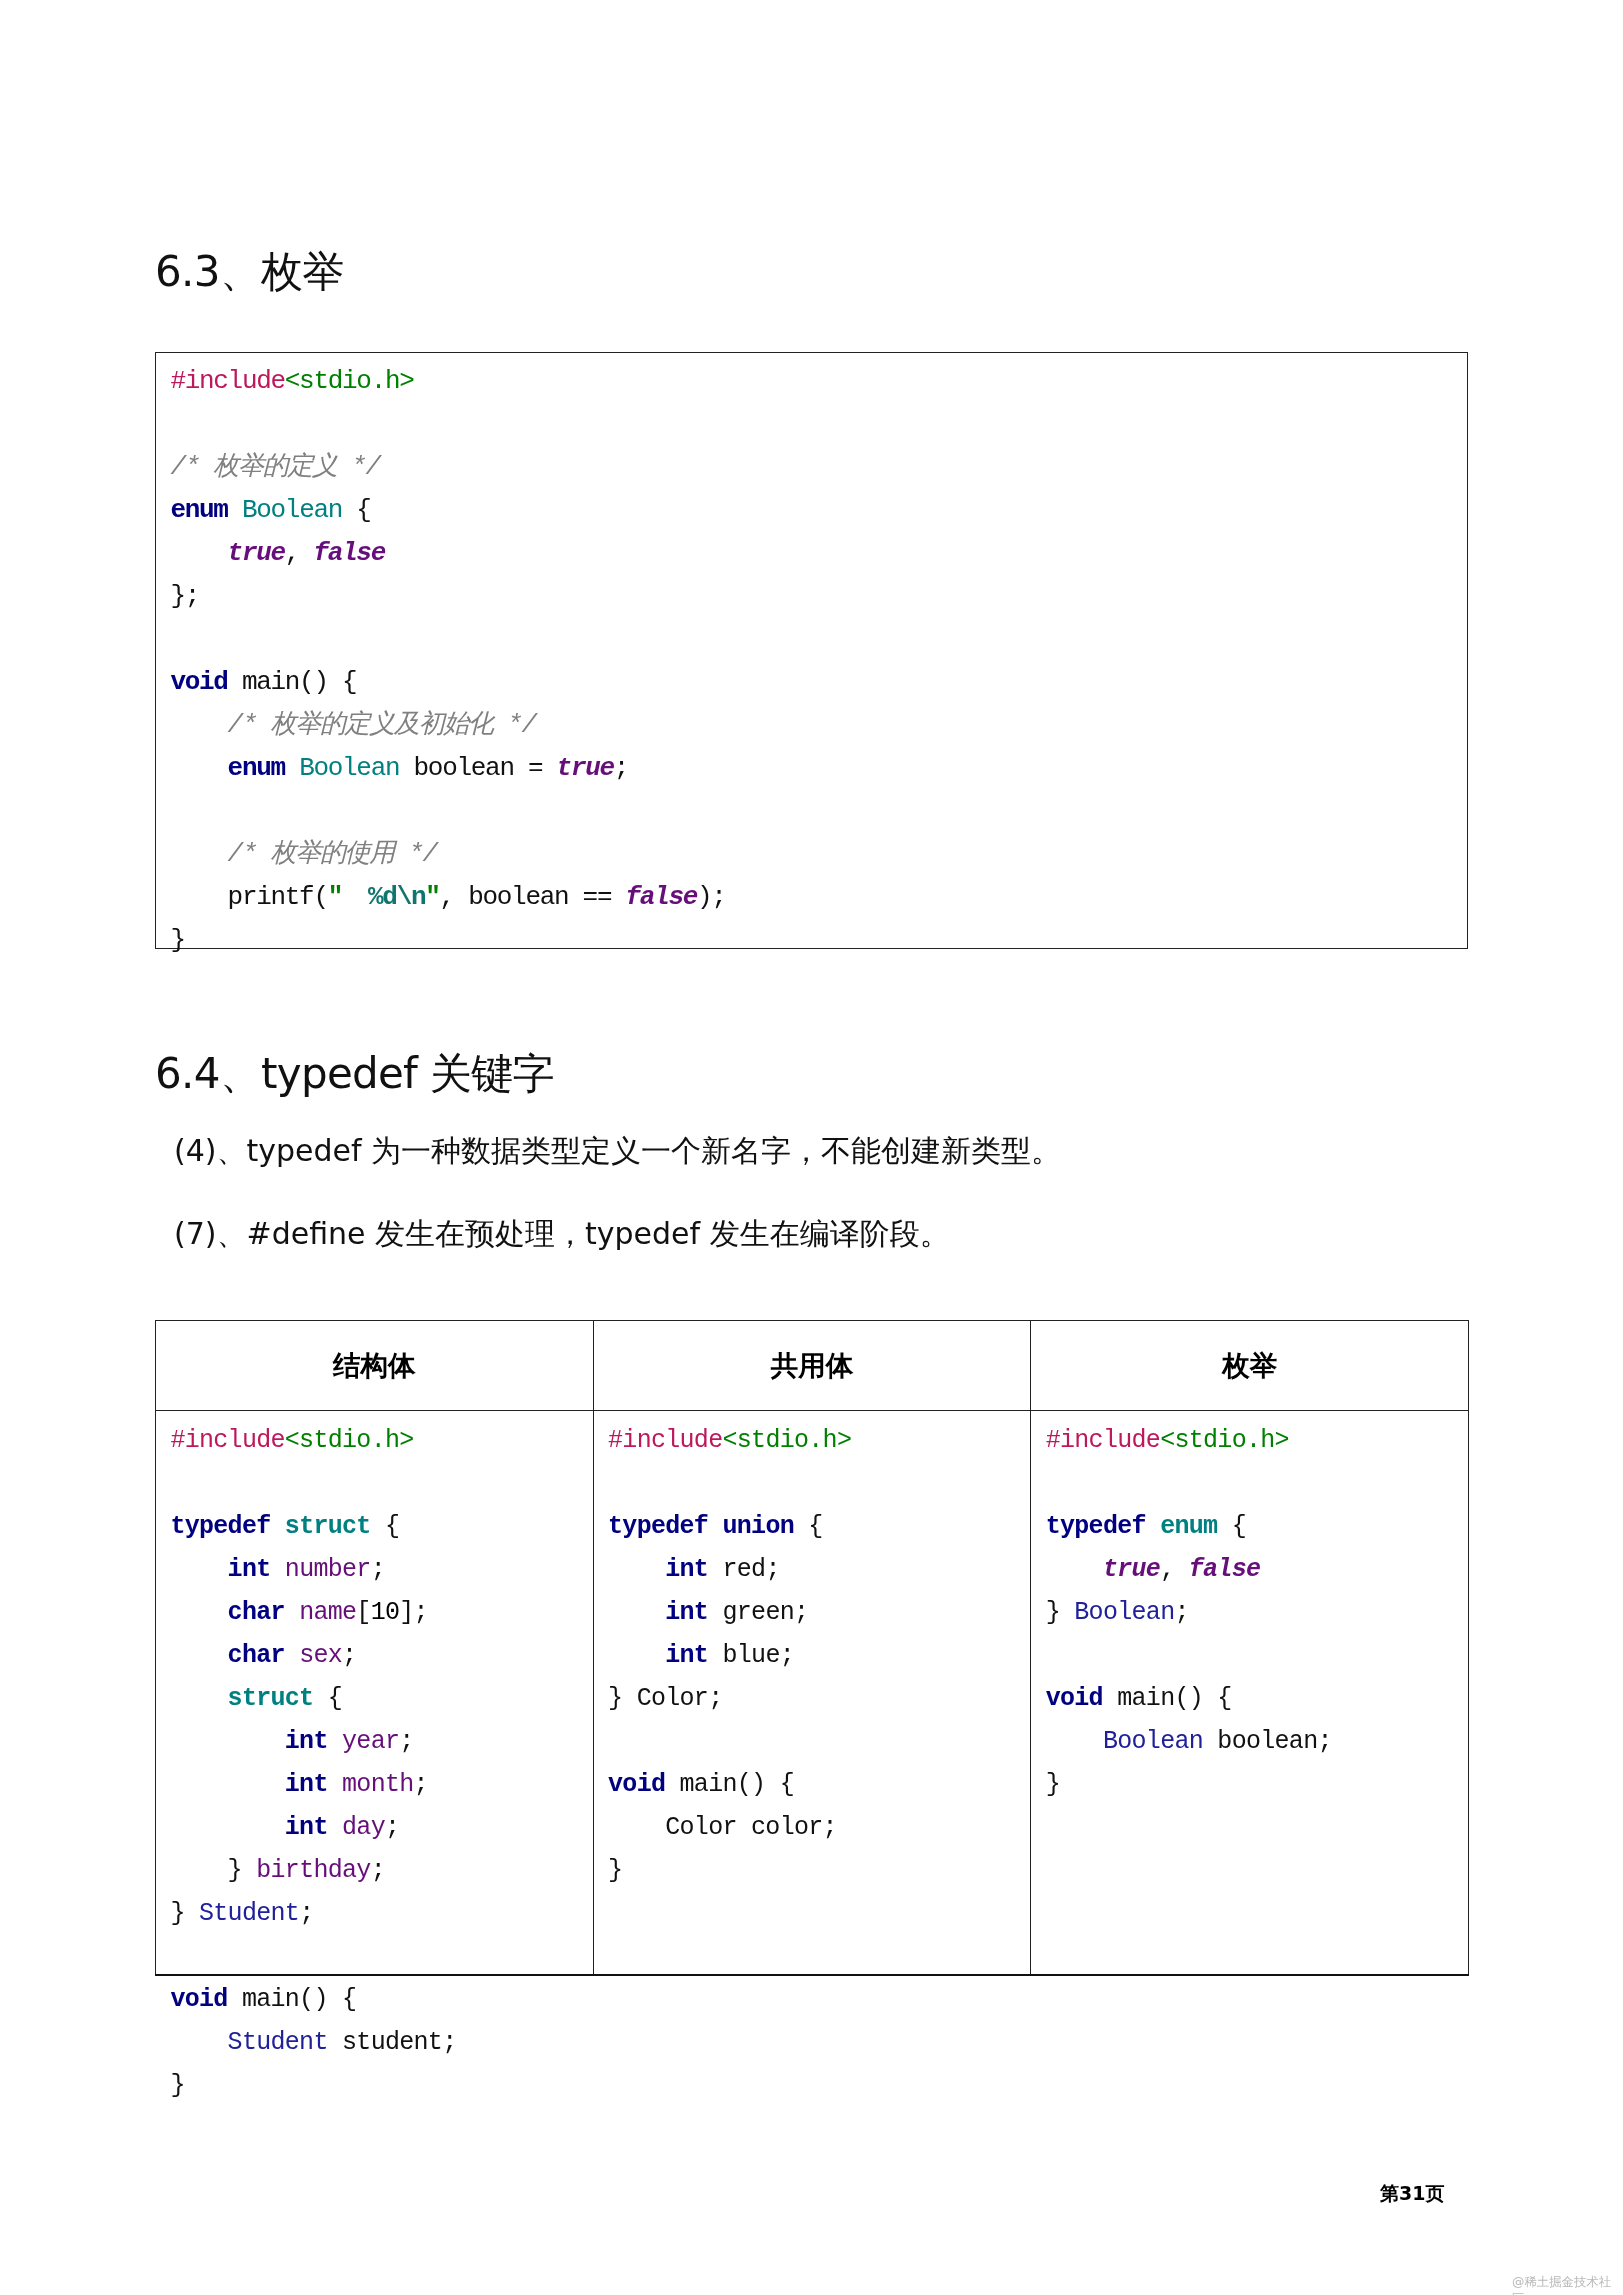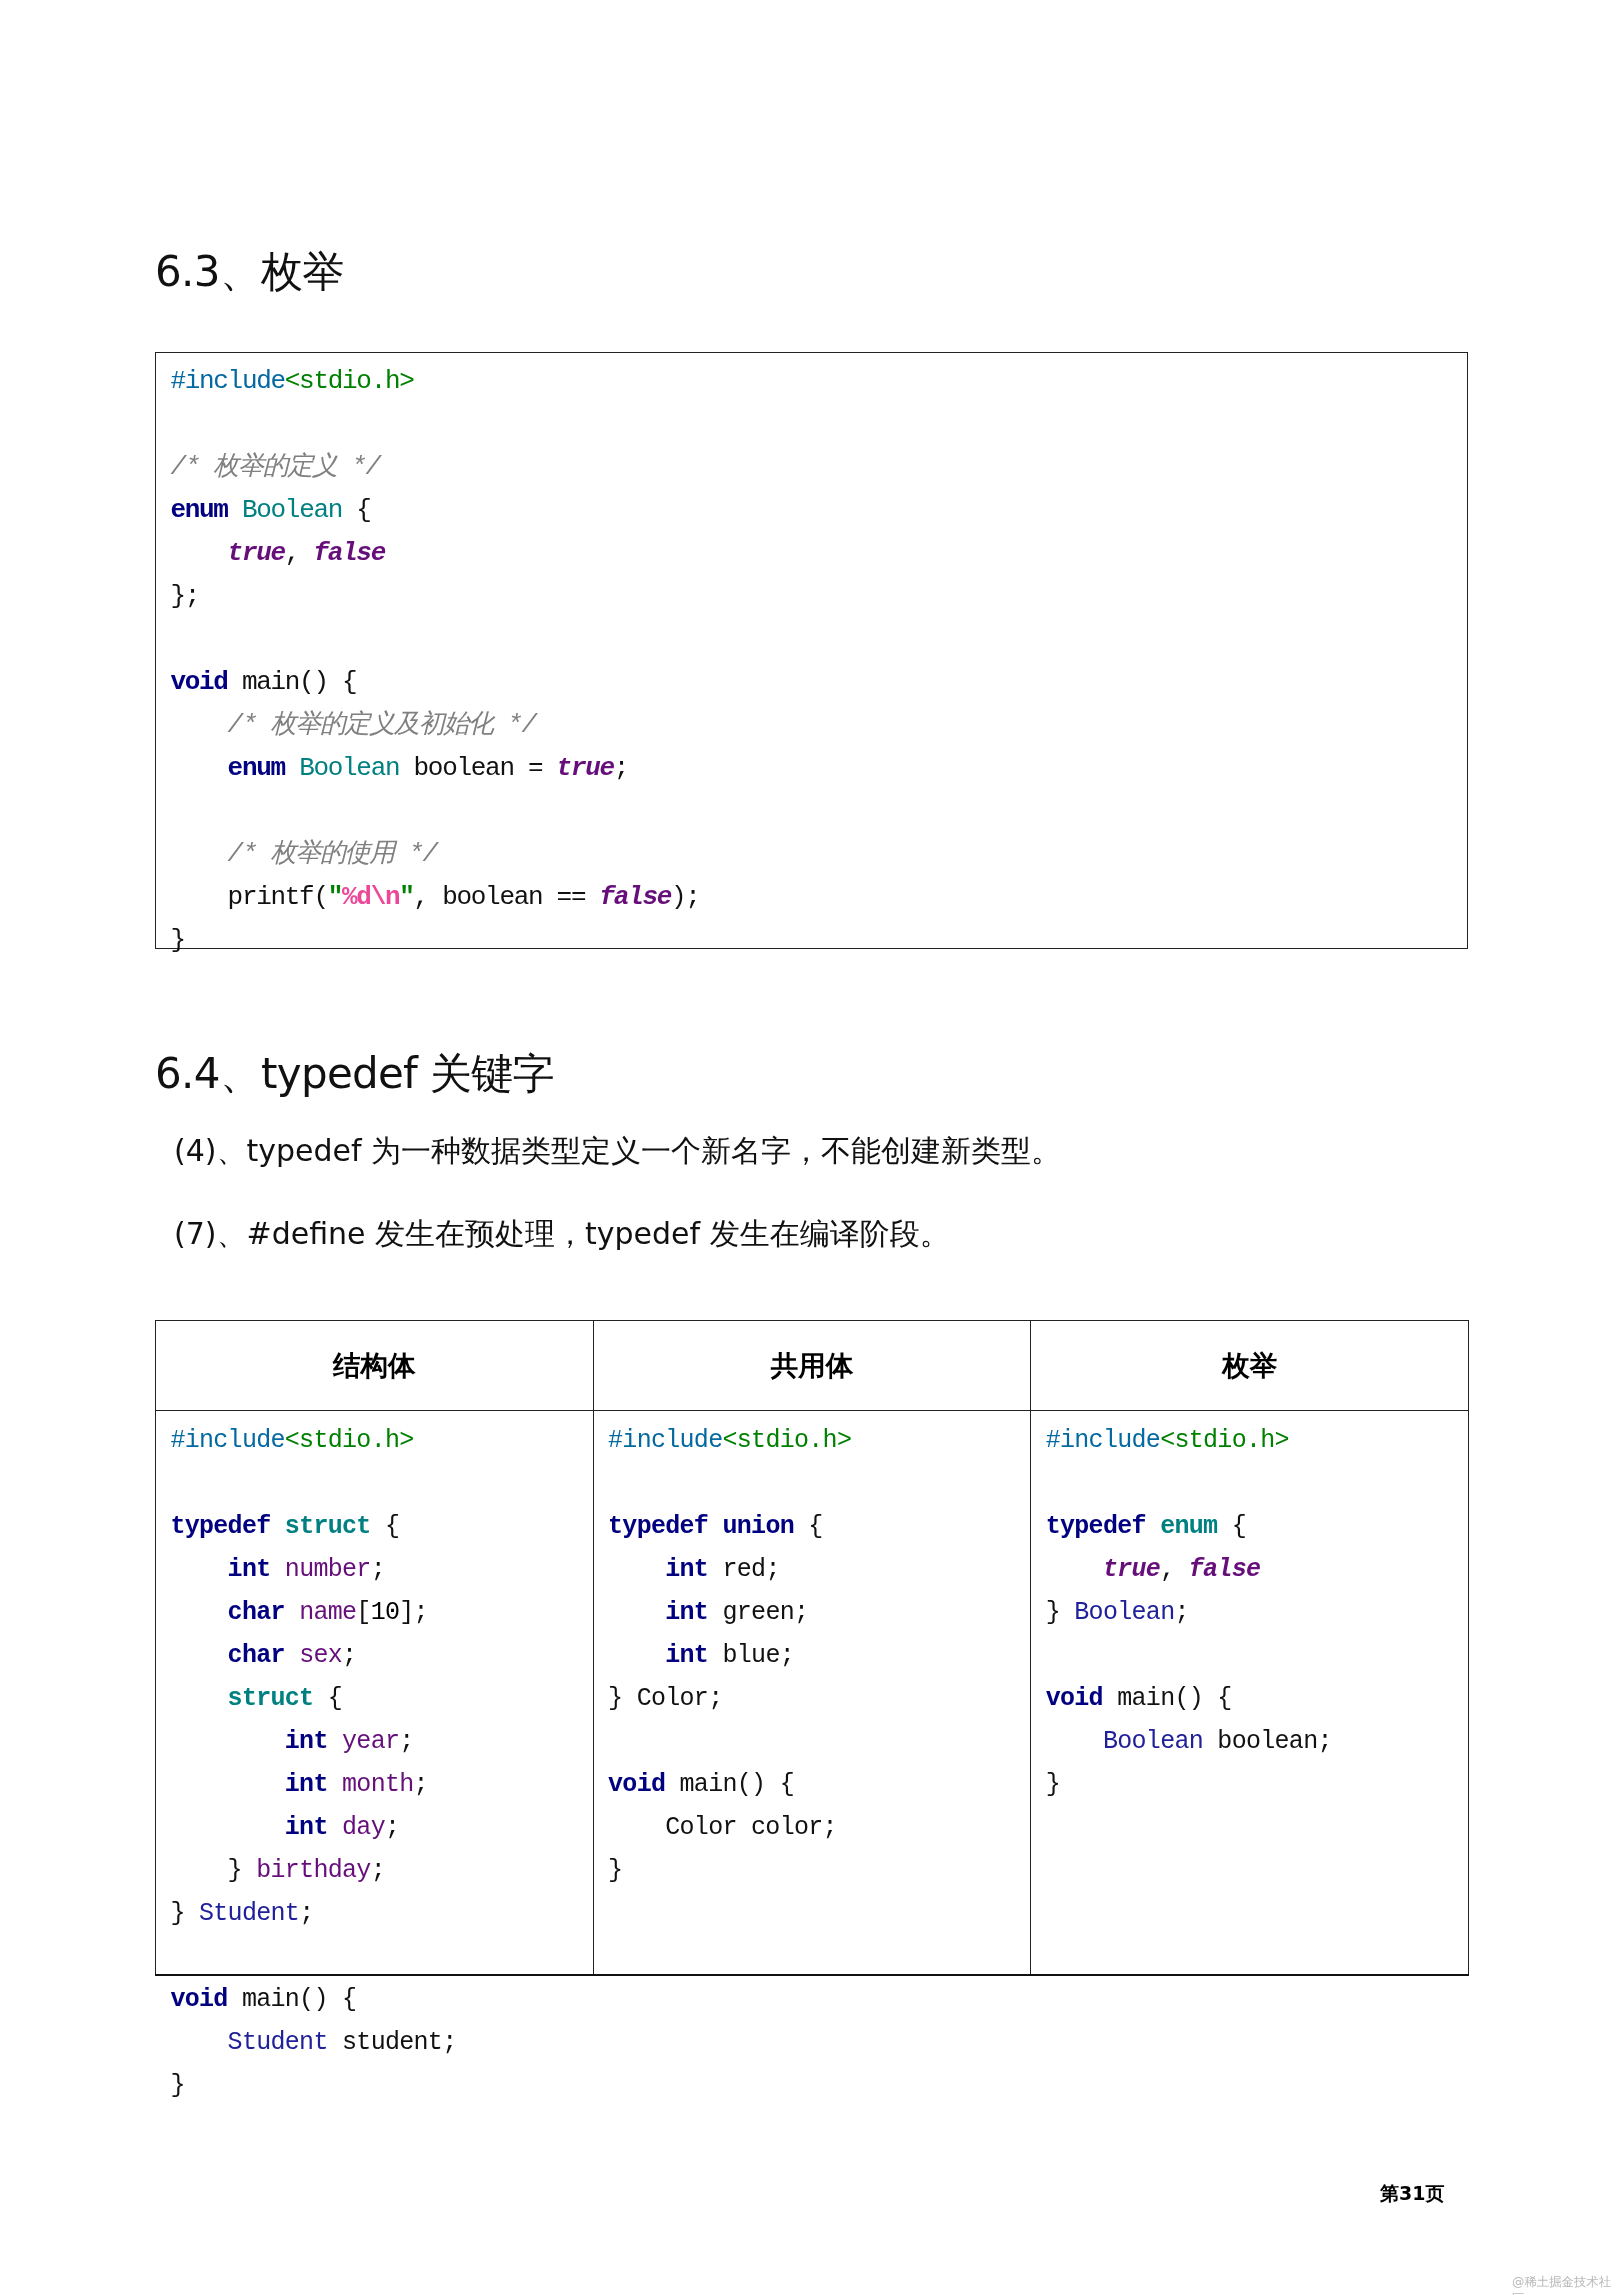--- a/index.html
+++ b/index.html
@@ -7,33 +7,33 @@
          font-family:"DejaVu Sans", "Liberation Sans", sans-serif; color:#000; }
   .heading { position:absolute; left:155px; font-size:42px; font-weight:normal;
              line-height:1; margin:0; color:#111; letter-spacing:-0.7px; }
   .para { position:absolute; left:174px; font-size:30px; line-height:1; color:#111; margin:0; }
   .codebox { position:absolute; left:155px; top:352px; width:1313px; height:597px;
              border:1.3px solid #222; box-sizing:border-box; }
   .code { position:absolute; left:14.4px; top:6.5px; margin:0;
           font-family:"Liberation Mono", "DejaVu Sans Mono", monospace;
           font-size:26px; line-height:43px; white-space:pre; color:#111; letter-spacing:-1.3px; }
   .code .ln { display:block; height:43px; }
-  .t-pre { color:#0369a1; }
+  .t-pre { color:#be185d; }
   .t-hdr { color:#008000; }
   .t-cmt { color:#808080; font-style:italic; }
   .t-kw  { color:#000080; font-weight:bold; }
   .t-ty  { color:#008080; }
   .t-tyb { color:#008080; font-weight:bold; }
   .t-lit { color:#660e7a; font-style:italic; font-weight:bold; }
   .t-fld { color:#660e7a; }
   .t-tdn { color:#20209a; }
   .t-num { color:#000000; }
   .t-pl  { color:#111; }
   .t-str { color:#008000; font-weight:bold; }
-  .t-esc { color:#ec4899; font-weight:bold; }
+  .t-esc { color:#0f766e; font-weight:bold;margin-left:26px; }
 
   .cmp { position:absolute; left:155px; top:1320px; width:1314px; height:656px;
          border-collapse:collapse; table-layout:fixed; }
   .cmp th, .cmp td { border:1.3px solid #222; vertical-align:top; padding:0; }
   .cmp th { height:89px; font-size:27.5px; font-weight:bold; text-align:center; vertical-align:middle; }
   .cmp td { position:relative; }
   .cmp .code { left:14.4px; top:7.9px; font-size:25px; letter-spacing:-0.7px; }
   .cmp tr.body td { border-bottom:2.6px solid #111; }
   .pagenum { position:absolute; left:1380px; top:2181px; font-size:19px; font-weight:bold; color:#000; }
   .watermark { position:absolute; left:1512px; top:2274px; font-size:12.4px; color:#b8b8b8; }

